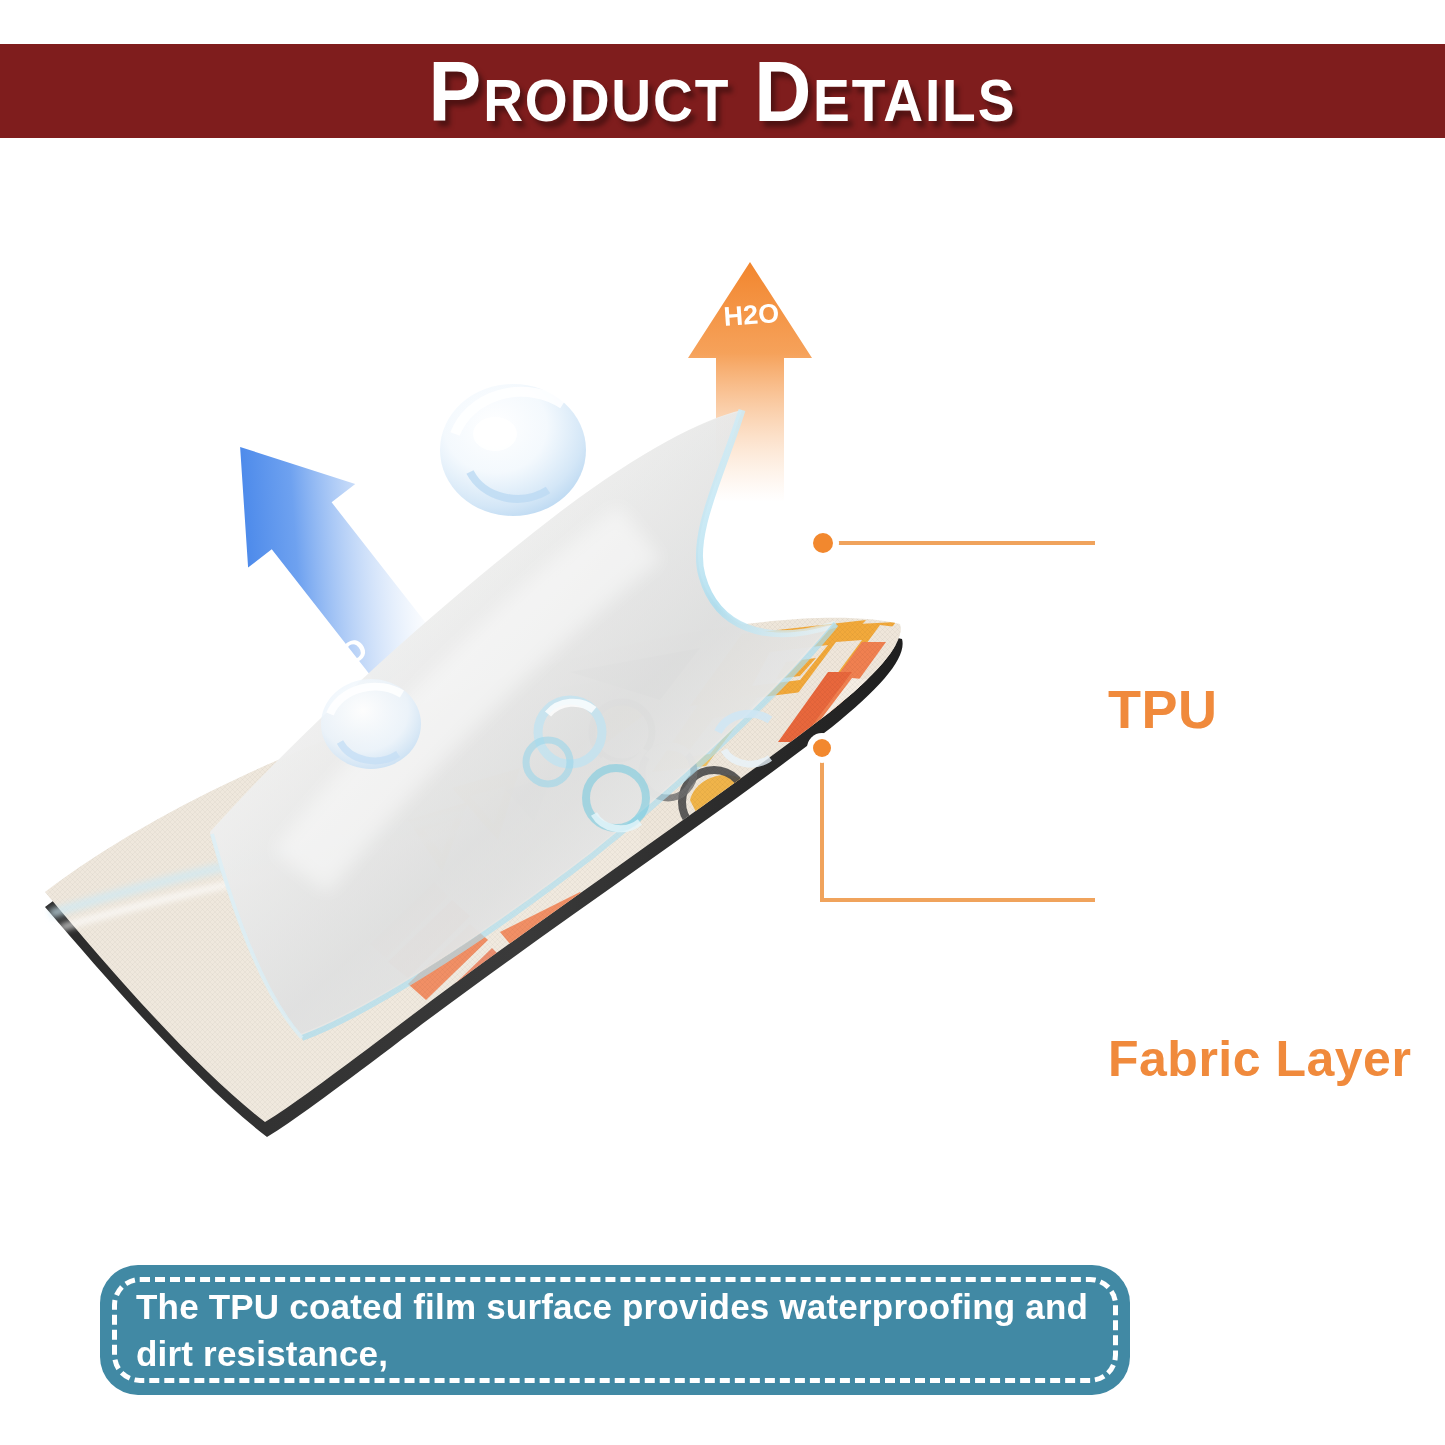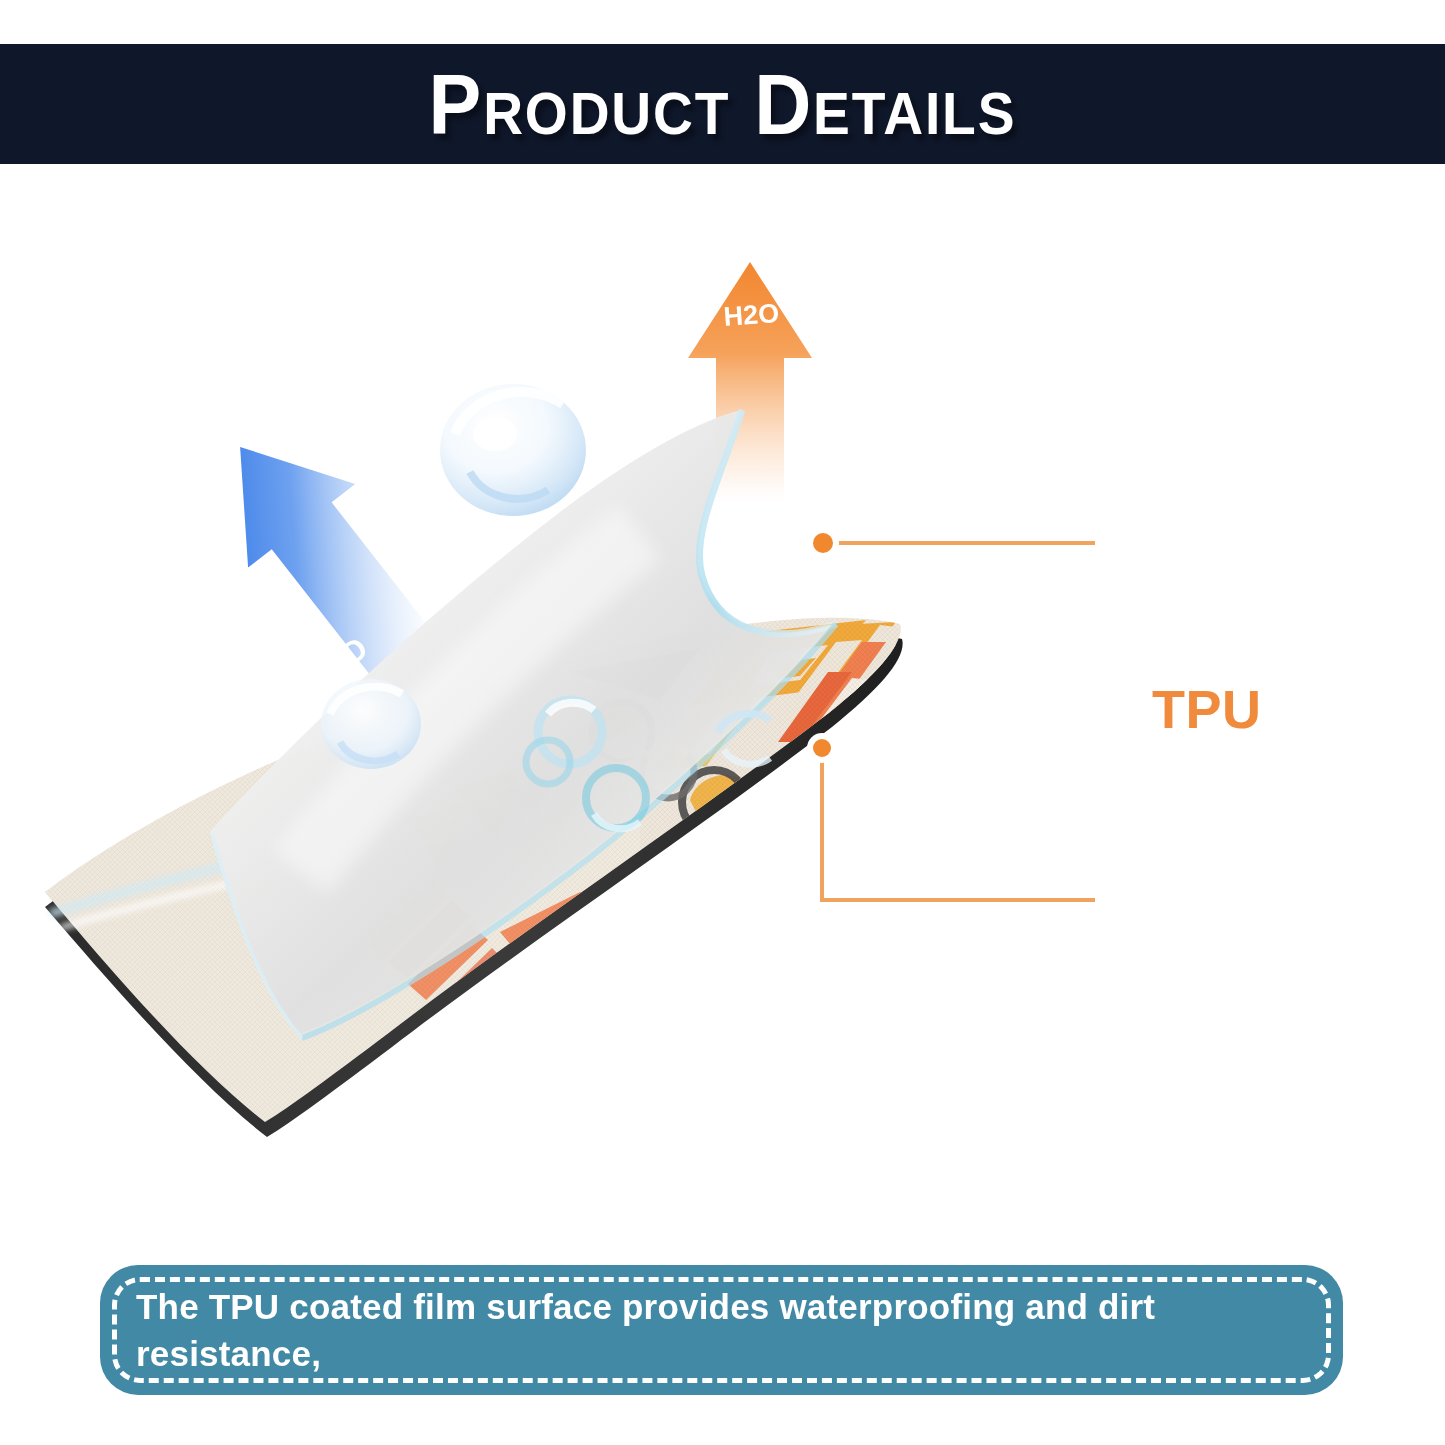--- a/index.html
+++ b/index.html
@@ -14,22 +14,22 @@
     overflow: hidden;
     font-family: "Liberation Sans", sans-serif;
   }
 
   
   .header-band {
     position: absolute;
     left: 0;
     top: 44px;
     width: 1445px;
-    height: 120px;
-    background: #0f172a;
+    height: 94px;
+    background: #7f1d1d;
     display: flex;
     align-items: center;
     justify-content: center;
   }
   .header-title {
     color: #ffffff;
     font-family: "Liberation Sans Narrow", "Liberation Sans", sans-serif;
     font-size: 86px;
     font-weight: 700;
     font-variant: small-caps;
@@ -54,31 +54,30 @@
   
   .callout-label {
     position: absolute;
     color: #f08a3c;
     font-family: "Liberation Sans Narrow", "Liberation Sans", sans-serif;
     font-size: 50px;
     font-weight: 700;
     letter-spacing: 0.5px;
     white-space: nowrap;
     line-height: 1;
-    margin-left: 44px;
   }
   .label-tpu  { left: 1108px; top: 510px; font-size: 54px; }
   .label-fabric { left: 1108px; top: 862px; font-size: 50px; }
 
   
   .caption-box {
     position: absolute;
     left: 100px;
     top: 1265px;
-    width: 1243px;
+    width: 1030px;
     height: 130px;
     background: #4189a4;
     border-radius: 38px;
     box-sizing: border-box;
   }
   .caption-dash {
     position: absolute;
     left: 12px;
     top: 12px;
     right: 12px;
@@ -360,20 +359,21 @@
     </g>
 
     <g>
       <path d="M822 576 L822 728 L1095 728" fill="none" stroke="#F0A35C" stroke-width="4"></path>
       <circle cx="822" cy="576" r="15" fill="#FFFFFF"></circle>
       <circle cx="822" cy="576" r="9" fill="#F2882E"></circle>
     </g>
   </svg>
 
   <div class="callout-label label-tpu">TPU</div>
+  <div class="callout-label label-fabric">Fabric Layer</div>
 </div>
 
 <div class="caption-box">
   <div class="caption-dash"></div>
   <div class="caption-text">
     <div>The TPU coated film surface provides waterproofing and dirt resistance,</div>
   </div>
 </div>
 
 </body></html>

